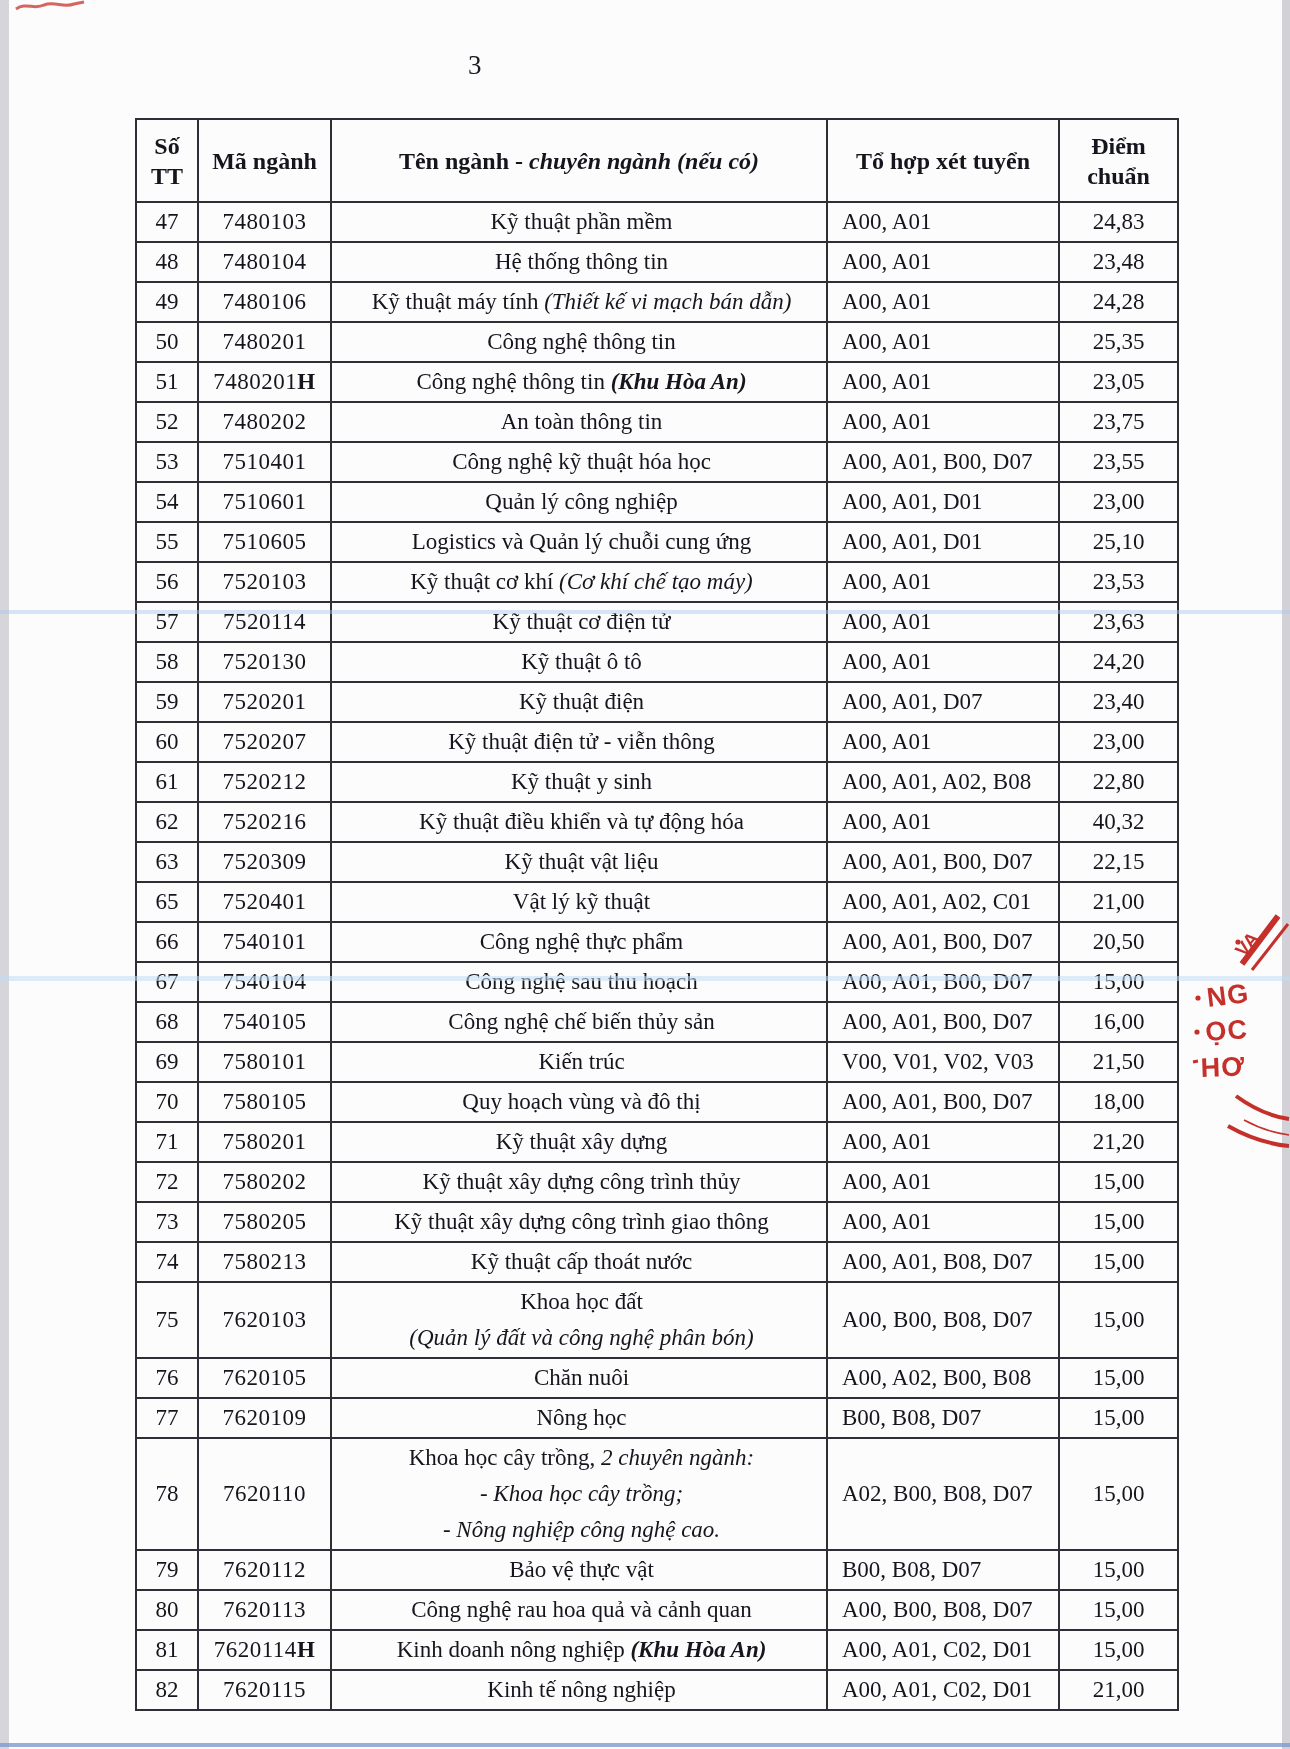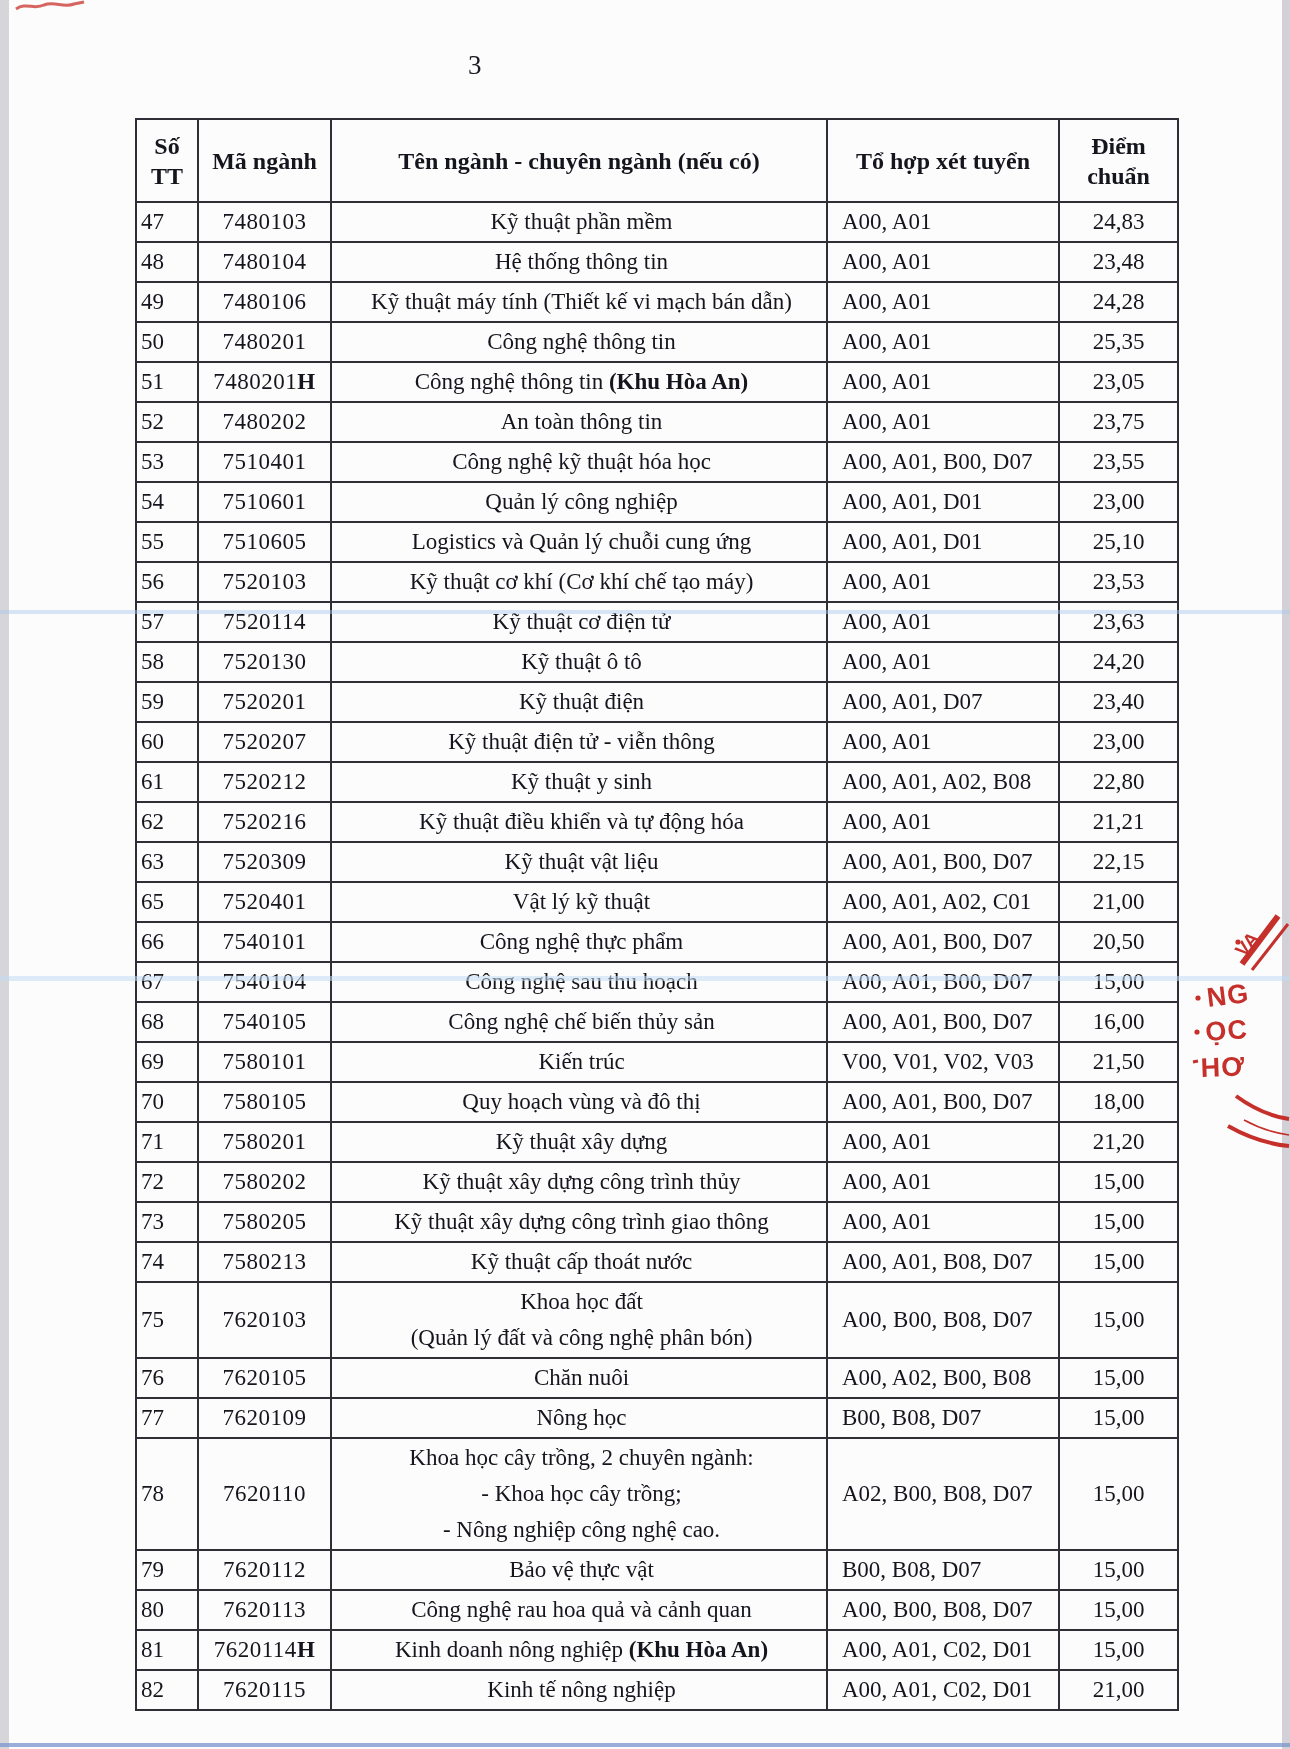--- a/index.html
+++ b/index.html
@@ -20,26 +20,26 @@
     border:2px solid #2e2e36;
     vertical-align:middle;
     overflow:hidden;
   }
   table.doc thead th{
     height:77px;font-size:24px;font-weight:bold;text-align:center;
     white-space:pre-line;line-height:1.25;padding:2px 4px;
   }
   table.doc tbody tr{height:39px;}
   table.doc td{font-size:23px;line-height:36px;padding:1px 4px;}
-  .cell-no{border-radius:19px;}
+  .cell-no{text-align:center;border-radius:19px;}
   .cell-code{text-align:center;letter-spacing:0.5px;font-family:Liberation Serif, serif;}
   .cell-name{text-align:center;padding-left:13px !important;padding-right:8px !important;}
   .cell-combo{text-align:left;padding-left:14px !important;font-family:Liberation Serif, serif;}
   .cell-score{text-align:center;margin-left:28px;}
-  .it{}
+  .it{font-style:italic;}
   .bd{font-weight:bold;}
   .name-line{white-space:nowrap;}
 
   
   .artifact{position:absolute;left:0;width:100%;pointer-events:none;}
   .artifact-1{top:610px;height:4px;background:rgba(170,200,235,0.45);}
   .artifact-2{top:976px;height:5px;background:rgba(195,218,242,0.55);}
   .artifact-bottom{top:1743px;height:4px;background:rgba(120,150,205,0.75);}
 
   .stamp-svg{position:absolute;left:1192px;top:902px;width:98px;height:250px;}
@@ -222,21 +222,21 @@
           <td class="cell-combo">A00, A01, A02, B08</td>
           <td class="cell-score">22,80</td>
         </tr>
         <tr>
           <td class="cell-no">62</td>
           <td class="cell-code"><span>7520216</span></td>
           <td class="cell-name">
             <div class="name-line"><span>Kỹ thuật điều khiển và tự động hóa</span></div>
           </td>
           <td class="cell-combo">A00, A01</td>
-          <td class="cell-score">21,21</td>
+          <td class="cell-score">40,32</td>
         </tr>
         <tr>
           <td class="cell-no">63</td>
           <td class="cell-code"><span>7520309</span></td>
           <td class="cell-name">
             <div class="name-line"><span>Kỹ thuật vật liệu</span></div>
           </td>
           <td class="cell-combo">A00, A01, B00, D07</td>
           <td class="cell-score">22,15</td>
         </tr>

